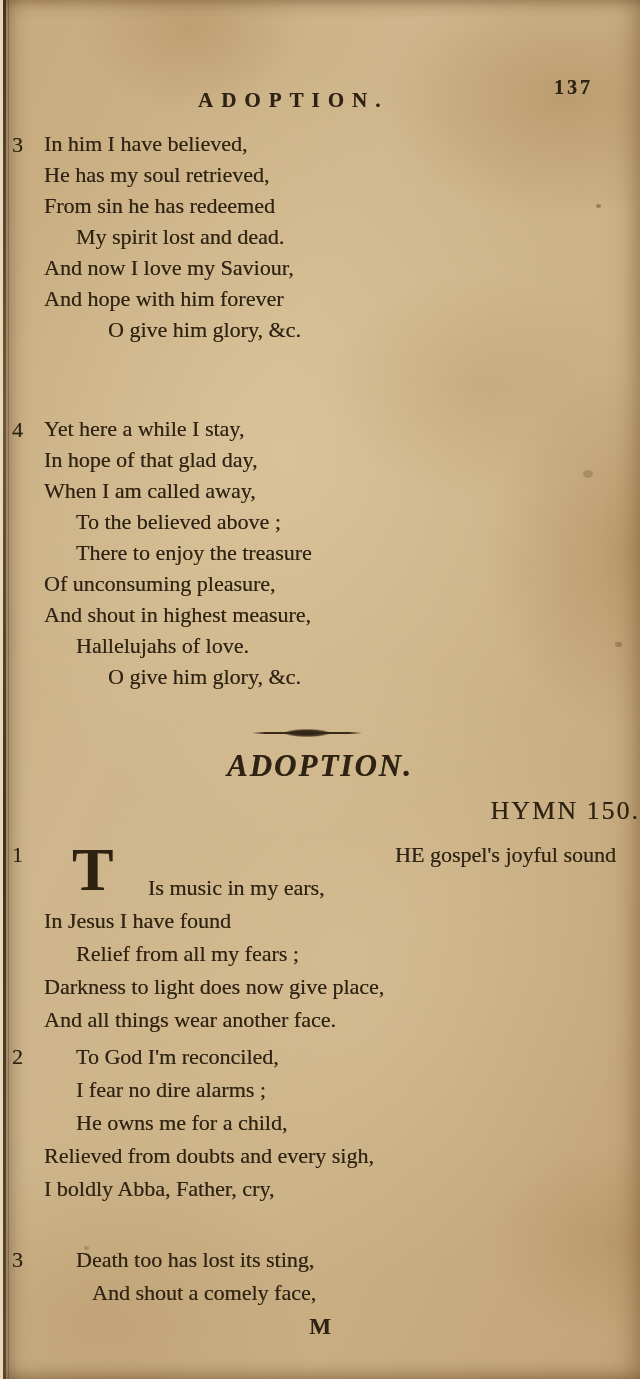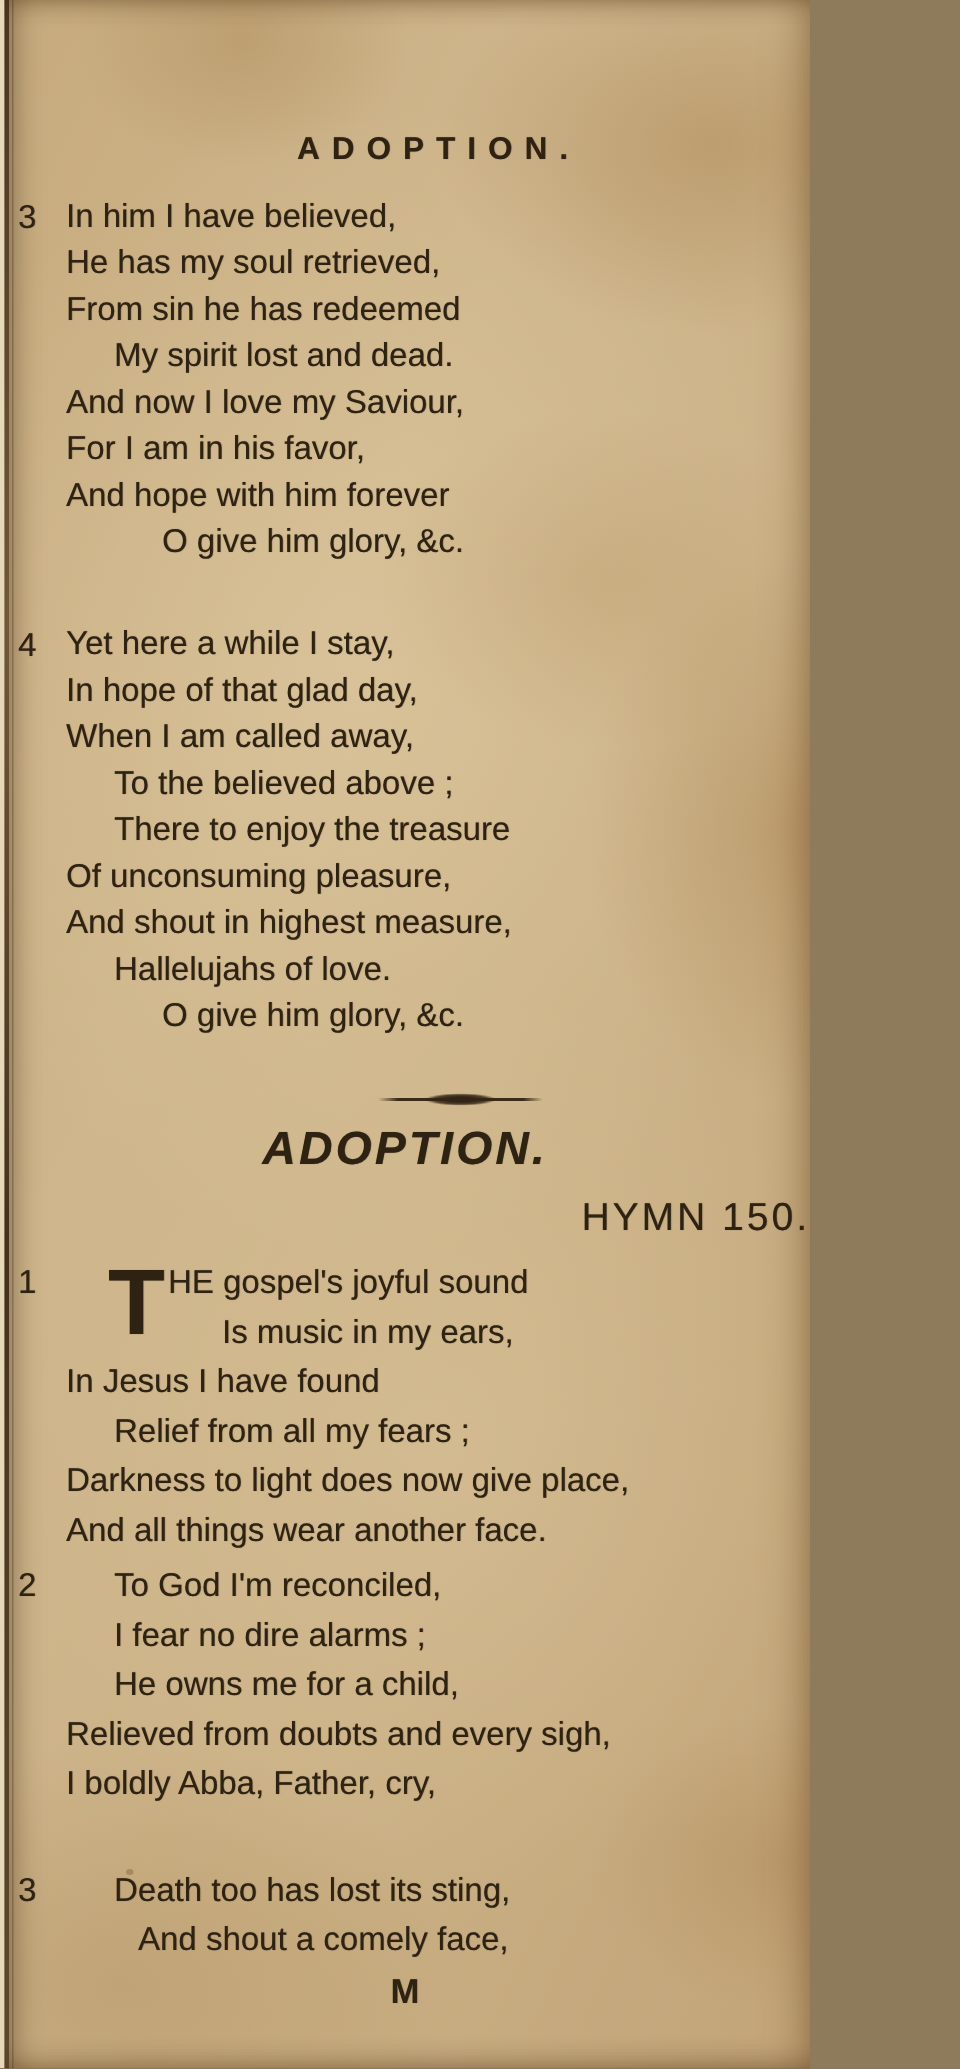--- a/index.html
+++ b/index.html
@@ -1,22 +1,22 @@
 <!DOCTYPE html>
 <html><head>
 <meta charset="utf-8">
 <style>
   html, body { margin: 0; padding: 0; background: #8d7b5c; }
 
   .page {
     position: relative;
-    width: 540px;
+    width: 640px;
     height: 1379px;
     overflow: hidden;
-    font-family: Liberation Sans, sans-serif;
+    font-family: Liberation Serif, serif;
     color: #2e2213;
     text-shadow: 0.3px 0.3px 0.6px rgba(46,34,19,0.55);
     background:
       radial-gradient(ellipse 260px 180px at 88% 7%,  rgba(146,103,50,0.30), transparent 70%),
       radial-gradient(ellipse 200px 260px at 98% 40%, rgba(150,108,55,0.30), transparent 70%),
       radial-gradient(ellipse 220px 160px at 75% 28%, rgba(158,118,62,0.18), transparent 70%),
       radial-gradient(ellipse 300px 220px at 15% 96%, rgba(150,110,58,0.22), transparent 75%),
       radial-gradient(ellipse 160px 120px at 30% 2%,  rgba(140,100,48,0.22), transparent 70%),
       radial-gradient(ellipse 180px 140px at 96% 90%, rgba(150,110,55,0.22), transparent 70%),
       radial-gradient(ellipse 420px 520px at 45% 33%, rgba(240,222,184,0.30), transparent 75%),
@@ -69,21 +69,21 @@
   .hymn-heading  { position: absolute; top: 796px; left: 0; width: 100%; text-align: right;
     font-size: 26px; letter-spacing: 2px; }
 
   
   .h150 { font-size: 22px; }
   .h150 .line { line-height: 33px; }
   .v-c { top: 838px; }
   .v-d { top: 1040px; }
   .v-e { top: 1243px; }
   .drop-cap { position: absolute; left: 34px; top: 2px; font-size: 62px; line-height: 58px; font-weight: bold; }
-  .fl1 { margin-left: 74px;  }
+  .fl1 { margin-left: 117px; text-align: right;  }
   .fl2 { margin-left: 110px; }
 
   .footer-sig { position: absolute; top: 1314px; left: 0; width: 100%; text-align: center;
     font-size: 23px; font-weight: bold; }
 </style>
 </head>
 <body>
 
 <div class="page">
   <div class="edge-light"></div>
@@ -96,21 +96,20 @@
   <div class="running-title">ADOPTION.</div>
   <div class="page-number">137</div>
 
   <div class="verse v-a">
     <span class="num">3</span>
     <div class="line i0">In him I have believed,</div>
     <div class="line i0">He has my soul retrieved,</div>
     <div class="line i0">From sin he has redeemed</div>
     <div class="line i1">My spirit lost and dead.</div>
     <div class="line i0">And now I love my Saviour,</div>
-    <div class="line i0">For I am in his favor,</div>
     <div class="line i0">And hope with him forever</div>
     <div class="line i2">O give him glory, &amp;c.</div>
   </div>
 
   <div class="verse v-b">
     <span class="num">4</span>
     <div class="line i0">Yet here a while I stay,</div>
     <div class="line i0">In hope of that glad day,</div>
     <div class="line i0">When I am called away,</div>
     <div class="line i1">To the believed above ;</div>

